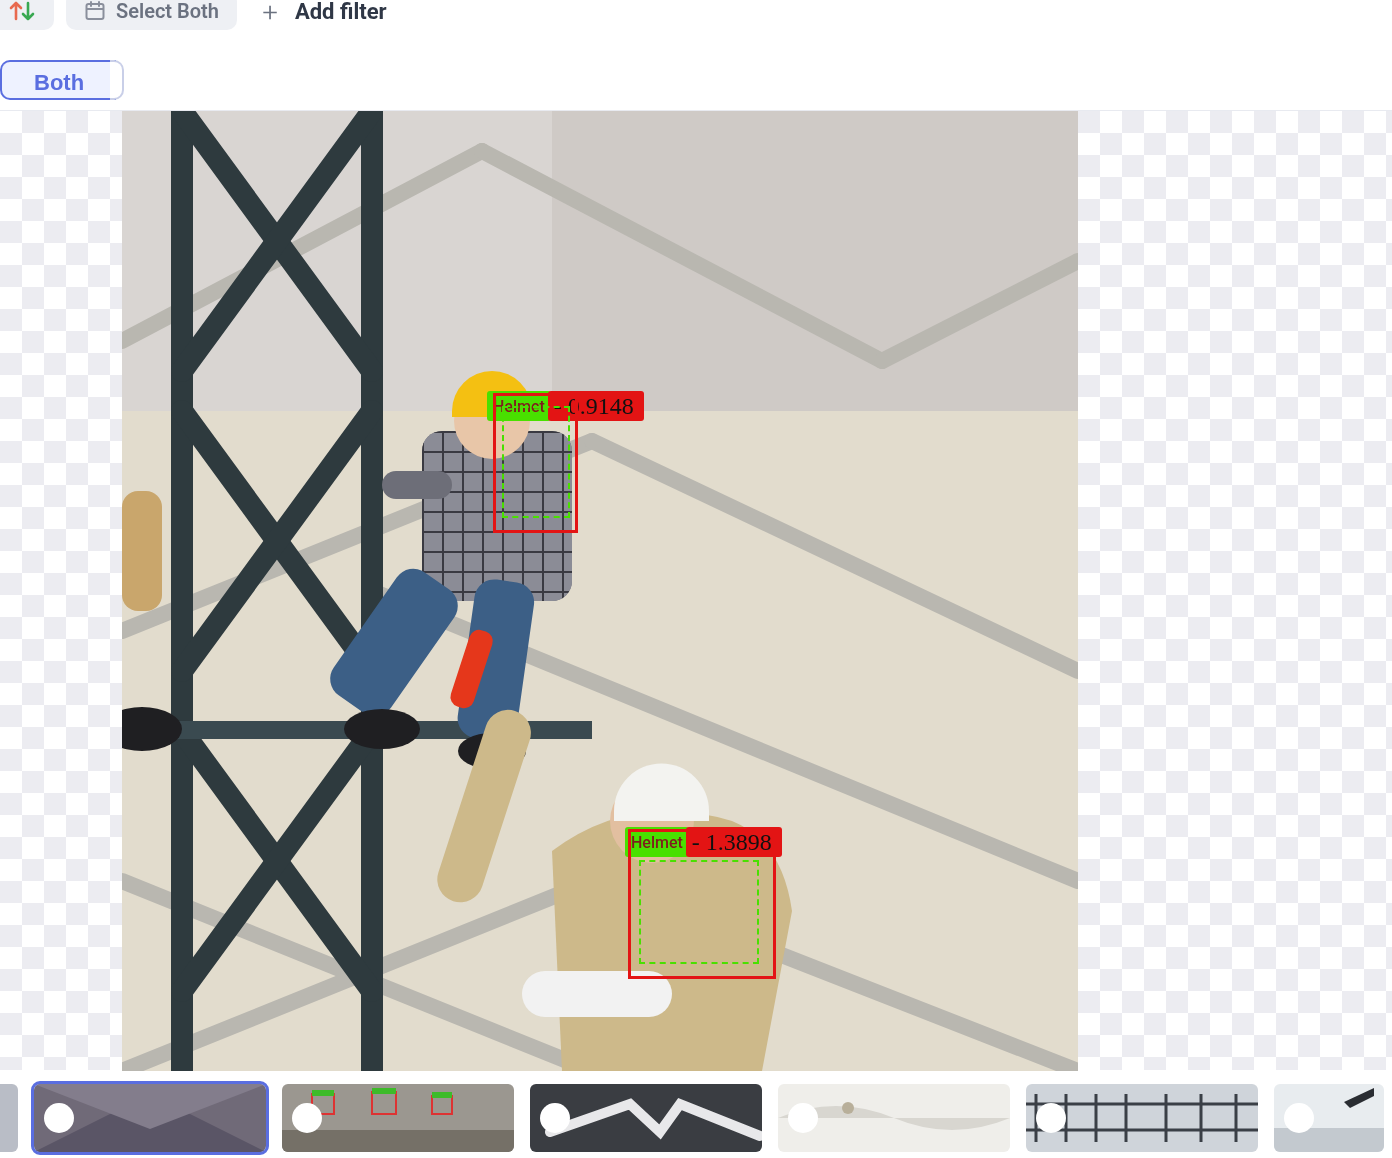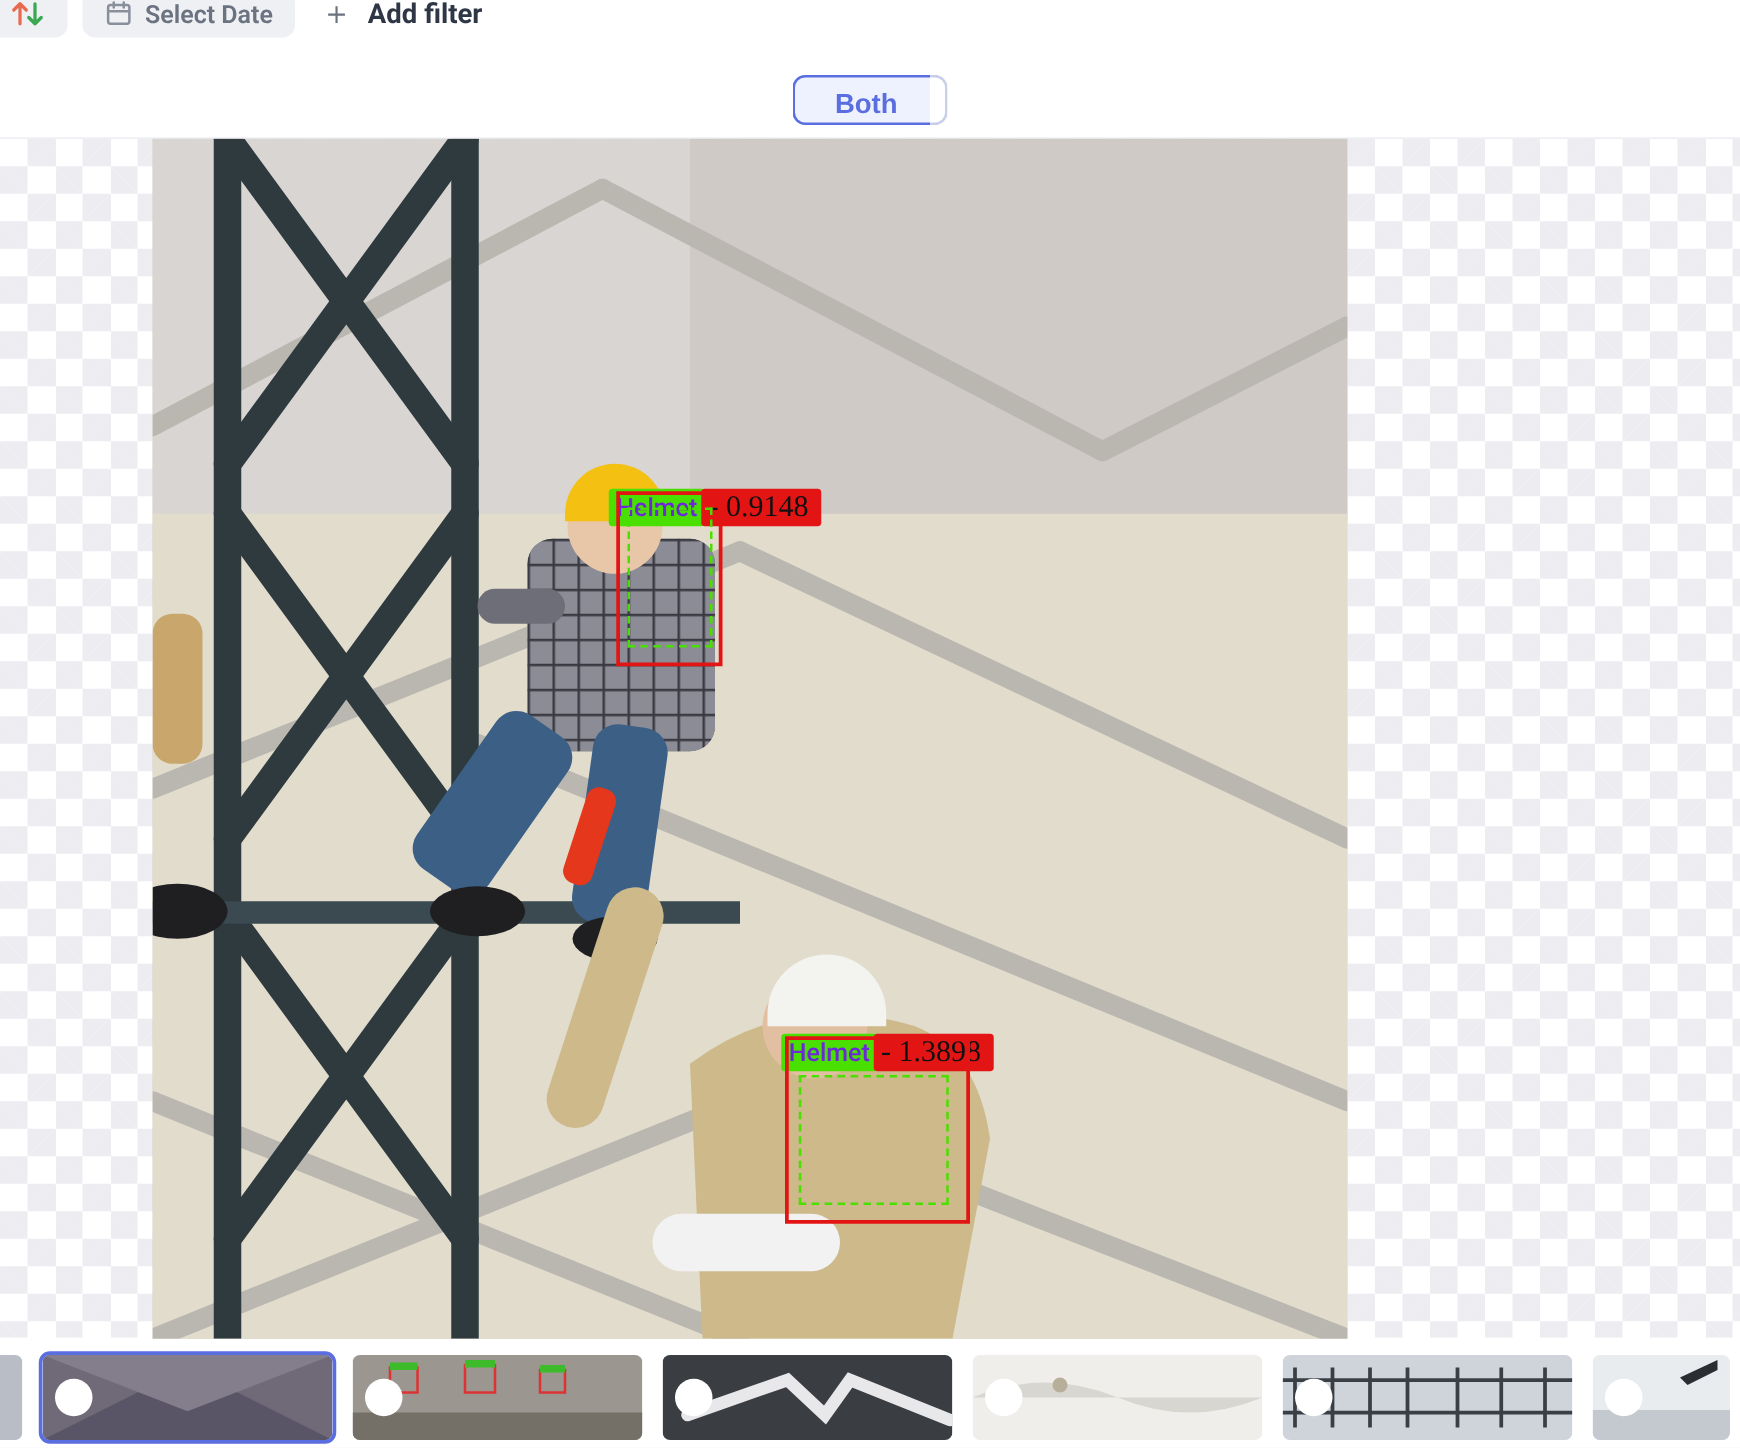--- a/index.html
+++ b/index.html
@@ -21,21 +21,21 @@
   .pill.partial-left { border-top-left-radius: 0; border-bottom-left-radius: 0; padding-left: 8px; }
   .pill .icon { display: inline-flex; }
   .addfilter {
     display: inline-flex; align-items: center; gap: 12px;
     color: #2f3746; font-weight: 700; font-size: 22px; padding: 6px 8px;
     cursor: pointer;
   }
   .addfilter .plus { color: #6b7280; font-weight: 400; font-size: 26px; line-height: 1; }
 
   
-  .segrow { display: flex; justify-content: center; padding: 20px 0 10px 0; height: 70px; }
+  .segrow { display: flex; justify-content: flex-start; padding: 20px 0 10px 0; height: 70px; }
   .segbtn {
     border: 2px solid #5a6ee0; color: #5a6ee0; background: #eef2ff;
     border-radius: 10px; padding: 8px 32px; font-size: 22px; font-weight: 600;
     margin-right: -6px; cursor: pointer;
   }
   .segbtn.edge { border-top-right-radius: 0; border-bottom-right-radius: 0; border-right: none; }
   .segfragment {
     width: 14px; border: 2px solid #c9cfe8; border-left: none;
     border-top-left-radius: 0; border-bottom-left-radius: 0;
     border-top-right-radius: 10px; border-bottom-right-radius: 10px;
@@ -77,21 +77,21 @@
     position: absolute;
     border: 2px dashed #49e000;
     box-sizing: border-box;
   }
   .det .labelrow {
     position: absolute; left: -4px; top: -30px;
     display: flex; align-items: stretch; height: 30px;
     white-space: nowrap;
   }
   .det .label {
-    background: #49e000; color: #6d28d9; font-size: 20px; font-weight: 500;
+    background: #49e000; color: #7f1d1d; font-size: 16px; font-weight: 500;
     padding: 0 6px; display: flex; align-items: center; border-radius: 3px;
   }
   .det .score {
     background: #e31414; color: #111; font-size: 24px; font-weight: 500;
     padding: 0 10px 0 6px; display: flex; align-items: center; border-radius: 3px;
     margin-left: -3px;
     font-family: Liberation Serif, serif;
   }
 
   
@@ -132,21 +132,21 @@
 
   <div class="pill">
     <span class="icon calendar-icon">
       <svg width="22" height="22" viewBox="0 0 22 22">
         <rect x="2.5" y="4" width="17" height="15" rx="2" fill="none" stroke="#8a8f9c" stroke-width="2"></rect>
         <line x1="2.5" y1="9" x2="19.5" y2="9" stroke="#8a8f9c" stroke-width="2"></line>
         <line x1="7" y1="2" x2="7" y2="6" stroke="#8a8f9c" stroke-width="2" stroke-linecap="round"></line>
         <line x1="15" y1="2" x2="15" y2="6" stroke="#8a8f9c" stroke-width="2" stroke-linecap="round"></line>
       </svg>
     </span>
-    <span>Select Date</span>
+    <span>Select Both</span>
   </div>
 
   <div class="addfilter">
     <span class="plus">＋</span>
     <span>Add filter</span>
   </div>
 </div>
 
 <div class="segrow">
   <button class="segbtn edge">

